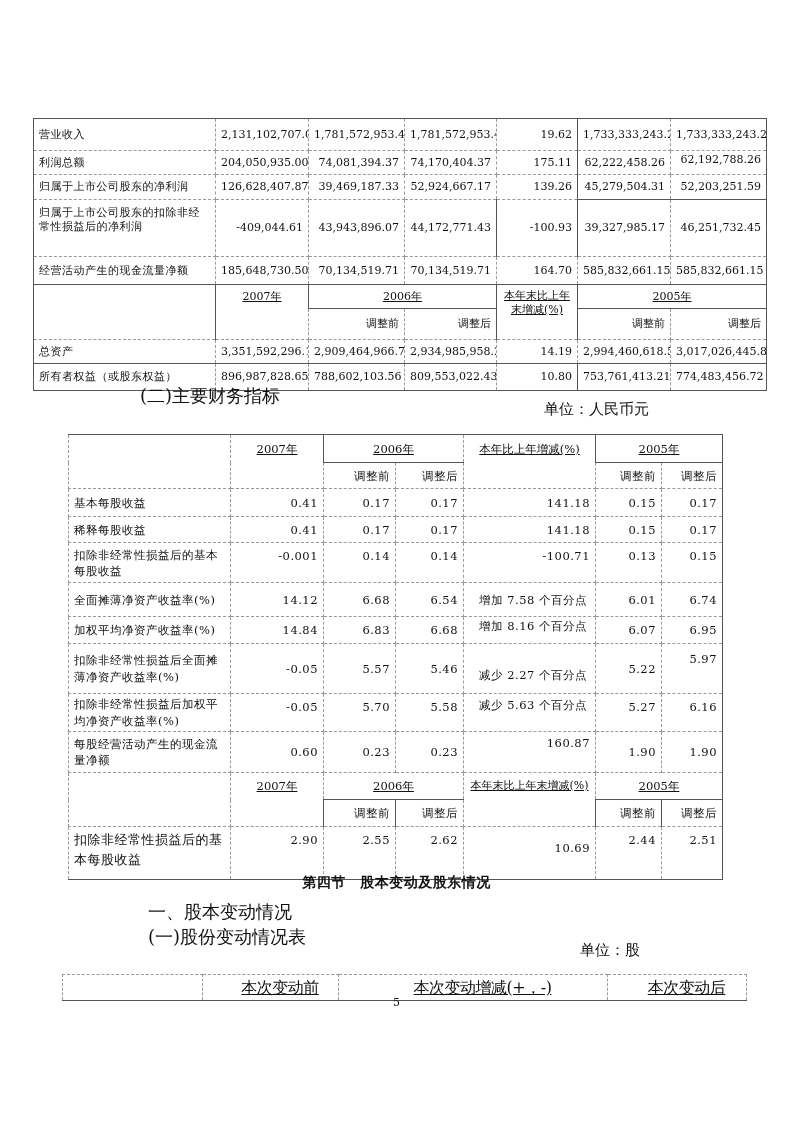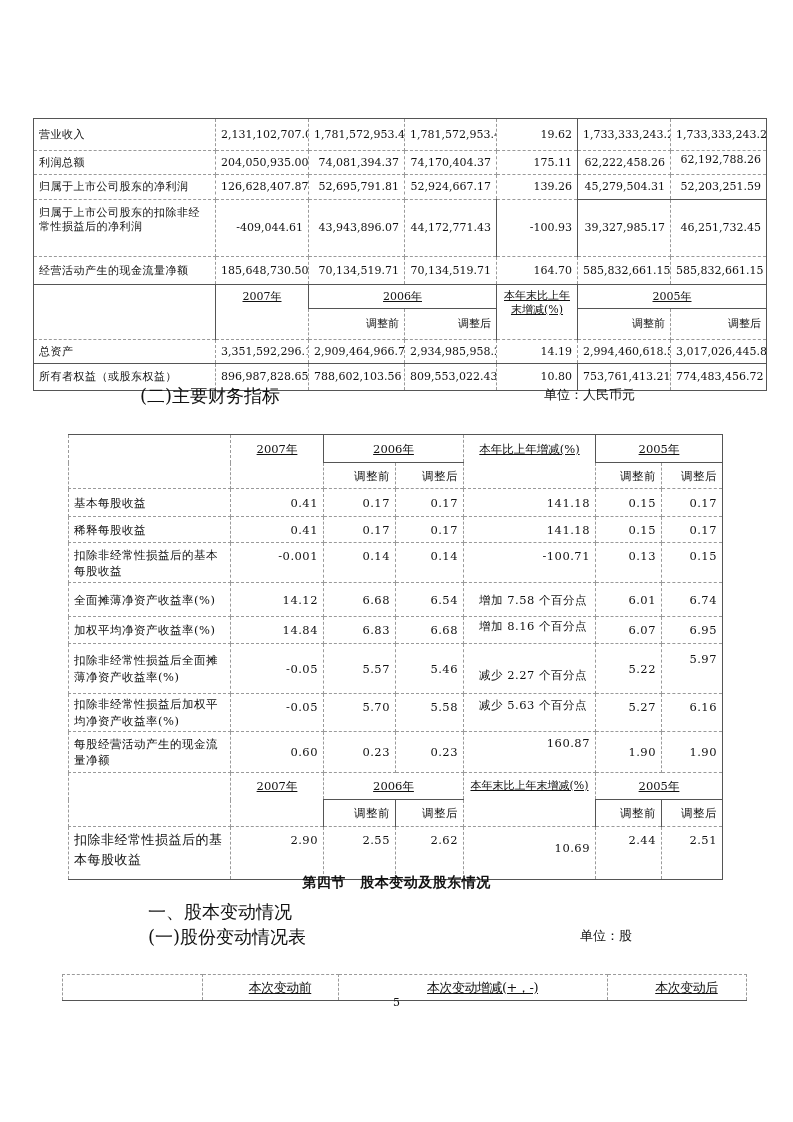--- a/index.html
+++ b/index.html
@@ -13,23 +13,23 @@
   td.num { text-align: right; }
   td.ctr { text-align: center; text-decoration: underline; }
   td.top { vertical-align: top; padding-top: 5px; }
   td.solid-l { border-left: 1px solid #555; }
   td.solid-r { border-right: 1px solid #555; }
   td.solid-t { border-top: 1px solid #555; }
   td.solid-b { border-bottom: 1px solid #555; }
   .t1 td { font-size: 11px; }
   .t2 td { font-size: 11.5px; }
   .t2 td.num { letter-spacing: 0.5px; }
-  .t3 td { font-size: 13px; letter-spacing: -0.5px; padding-left: 24px; }
+  .t3 td { font-size: 16px; letter-spacing: -0.5px; padding-left: 24px; }
   .heading { font-size: 18px; }
-  .unit { font-size: 13px; }
+  .unit { font-size: 15px; margin-top: 14px; }
   .sec-title { font-size: 14px; font-weight: bold; letter-spacing: 0.5px; }
   .pageno { font-size: 11px; }
 </style>
 </head>
 <body>
 
 <table class="t1" style="left:33px; top:92px; width:733px;">
   <colgroup>
     <col style="width:182px">
       <col style="width:93px">
@@ -54,21 +54,21 @@
     <td class="num">204,050,935.00</td>
     <td class="num">74,081,394.37</td>
     <td class="num">74,170,404.37</td>
     <td class="num">175.11</td>
     <td class="num solid-l">62,222,458.26</td>
     <td class="num solid-r top" style="padding-top:2px">62,192,788.26</td>
   </tr>
   <tr style="height:25px">
     <td class="lbl solid-l">归属于上市公司股东的净利润</td>
     <td class="num">126,628,407.87</td>
-    <td class="num">52,695,791.81</td>
+    <td class="num">39,469,187.33</td>
     <td class="num">52,924,667.17</td>
     <td class="num">139.26</td>
     <td class="num solid-l">45,279,504.31</td>
     <td class="num solid-r">52,203,251.59</td>
   </tr>
   <tr style="height:57px">
     <td class="lbl solid-l top" style="padding-top:6px;">归属于上市公司股东的扣除非经常性损益后的净利润</td>
     <td class="num">-409,044.61</td>
     <td class="num">43,943,896.07</td>
     <td class="num">44,172,771.43</td>

